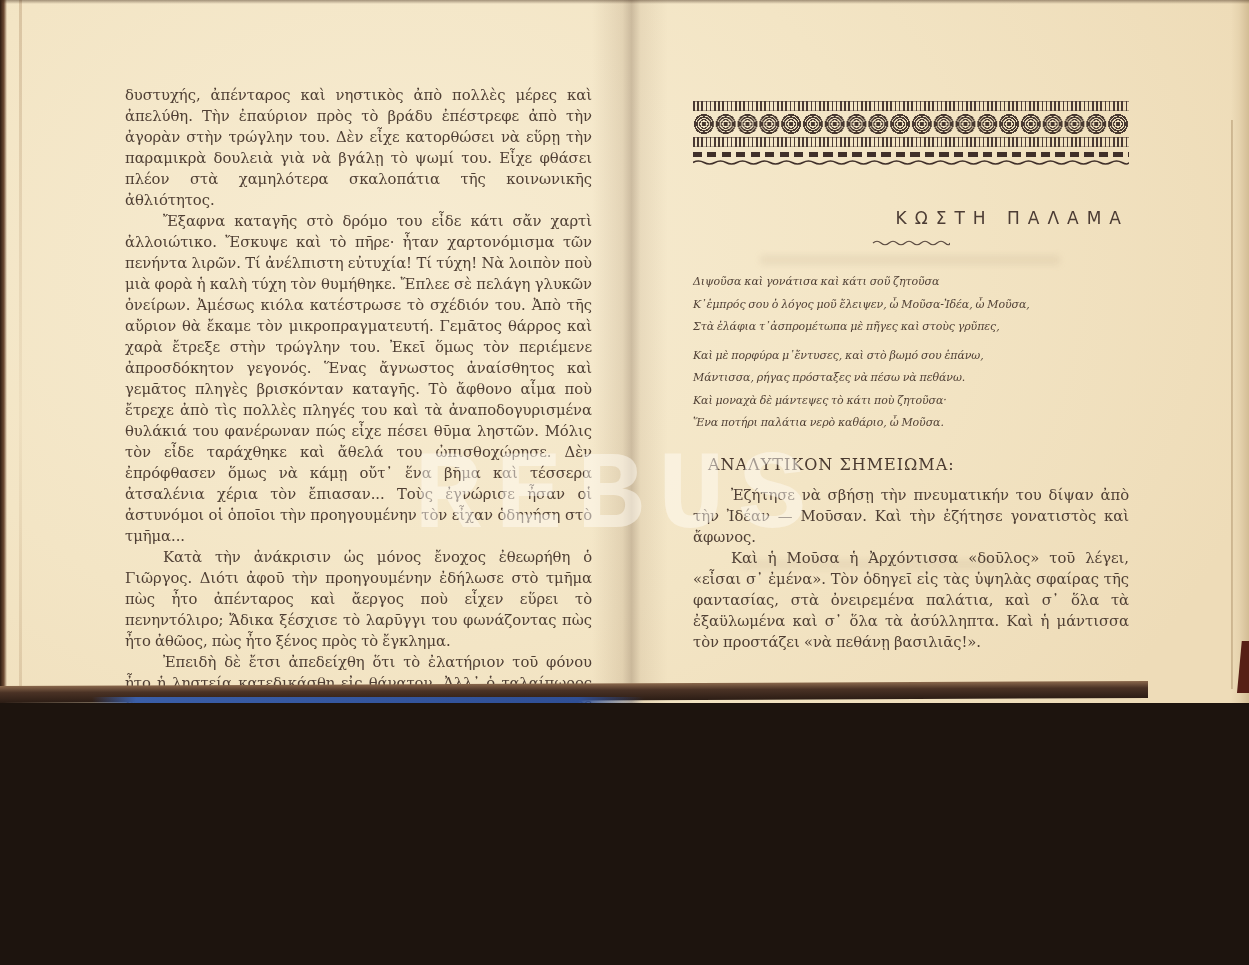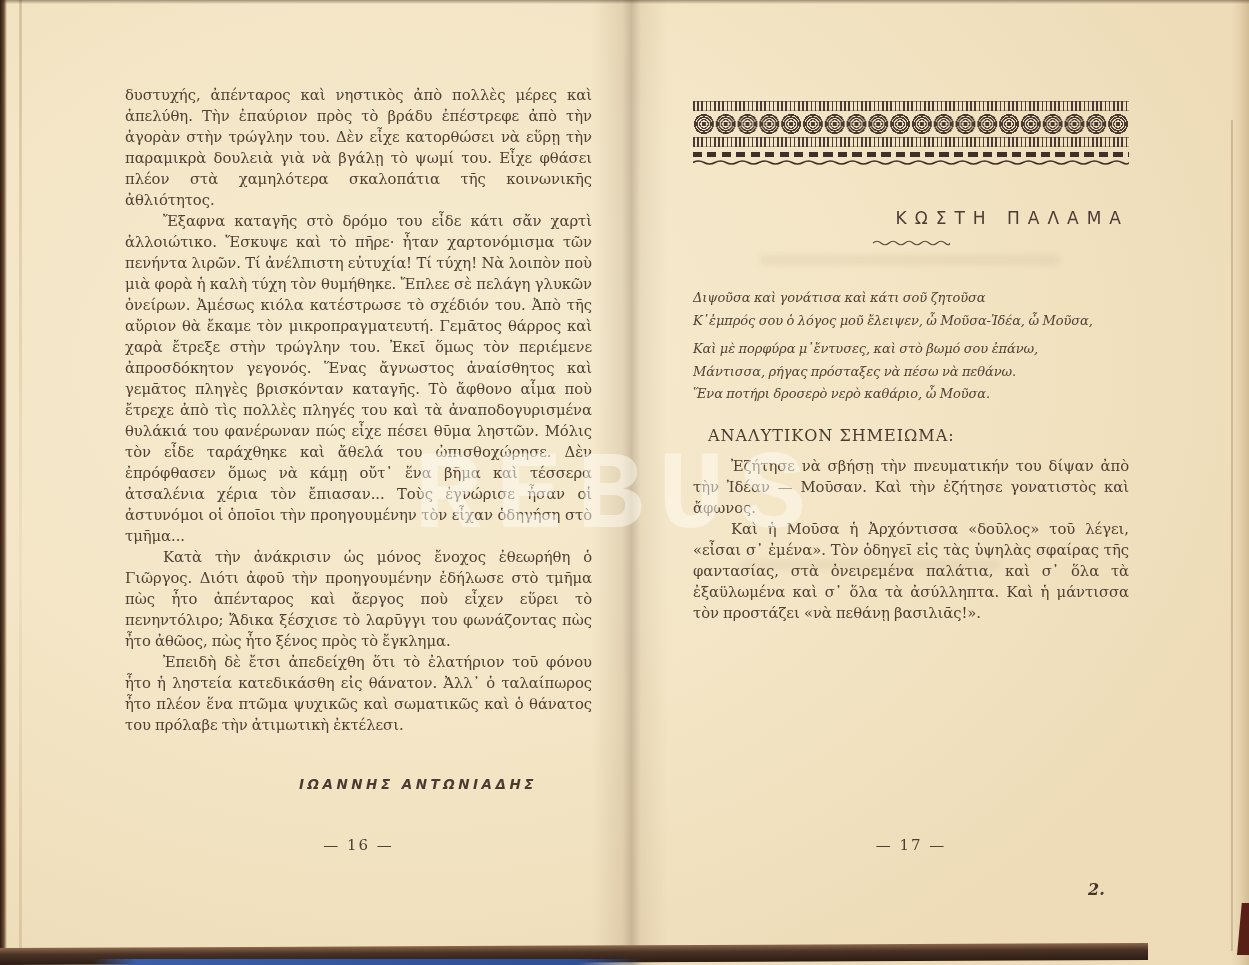--- a/index.html
+++ b/index.html
@@ -1,18 +1,18 @@
 <!DOCTYPE html>
 <html><head>
 <meta charset="utf-8">
 <style>
   html,body{margin:0;padding:0;background:#1d140e;}
   .book{
     position:relative;
-    width:1249px;height:965px;
+    width:1249px;height:703px;
     margin:0 auto;
     overflow:hidden;
     background:
       radial-gradient(ellipse 900px 700px at 32% 38%, #f7ecd2 0%, #f3e5c5 55%, #eedcb8 100%);
     font-family:"DejaVu Serif","Liberation Serif",serif;
     color:#4d3d32;
   }
   
   .edge-left{position:absolute;left:0;top:0;bottom:0;width:7px;
     background:linear-gradient(90deg,#2e1c11 0%,#6e4c34 55%,rgba(110,76,52,0) 100%);z-index:30;}
@@ -72,21 +72,21 @@
       #473830 8.4px 10px, rgba(0,0,0,0) 10px);
     background-size:21.8px 24px;background-repeat:repeat-x;}
   .dashes{height:5px;margin-top:5px;
     background:repeating-linear-gradient(90deg,#40302a 0 9px,rgba(64,48,42,0) 9px 14.5px);}
   .wave{display:block;margin-top:2px;}
   
   .title{margin:42px 0 0 0;text-align:right;
     font-family:"DejaVu Sans","Liberation Sans",sans-serif;
     font-weight:400;font-size:17px;letter-spacing:8px;color:#4c3c34;}
   .squiggle{display:block;margin:10px auto 0 auto;}
-  .poem{margin-top:40px;font-style:italic;font-size:13px;line-height:22.5px;
+  .poem{margin-top:24px;font-style:italic;font-size:11px;line-height:22.5px;
     color:#4f3f34;letter-spacing:-0.1px;word-spacing:-0.5px;}
   .poem .vline{white-space:nowrap;}
   .poem .stanza-gap{margin-top:6px;}
   .section{margin:20px 0 10px 15px;font-weight:400;font-size:16px;letter-spacing:1px;color:#4a3a30;}
 </style>
 </head>
 <body>
 
 <div class="book">
 
@@ -116,23 +116,25 @@
     </div>
 
     <h1 class="title">ΚΩΣΤΗ ΠΑΛΑΜΑ</h1>
     <svg class="squiggle" width="78" height="9" viewBox="0 0 78 9">
       <path d="M1 5 Q 5 1.5 9 5 T 17 5 T 25 5 T 33 5 T 41 5 T 49 5 T 57 5 T 65 5 T 73 5 T 78 5" fill="none" stroke="#5a4a40" stroke-width="1.2"></path>
     </svg>
 
     <div class="poem">
       <div class="vline">Διψοῦσα καὶ γονάτισα καὶ κάτι σοῦ ζητοῦσα</div>
       <div class="vline">Κ᾽ἐμπρός σου ὁ λόγος μοῦ ἔλειψεν, ὦ Μοῦσα-Ἰδέα, ὦ Μοῦσα,</div>
+      <div class="vline">Στὰ ἐλάφια τ᾽ἀσπρομέτωπα μὲ πῆγες καὶ στοὺς γρῦπες,</div>
       <div class="vline stanza-gap">Καὶ μὲ πορφύρα μ᾽ἔντυσες, καὶ στὸ βωμό σου ἐπάνω,</div>
       <div class="vline">Μάντισσα, ρήγας πρόσταξες νὰ πέσω νὰ πεθάνω.</div>
-      <div class="vline">Ἕνα ποτήρι δροσερὸ νερὸ καθάριο, ὦ Μοῦσα.</div>
+      <div class="vline">Καὶ μοναχὰ δὲ μάντεψες τὸ κάτι ποὺ ζητοῦσα·</div>
+      <div class="vline">Ἕνα ποτήρι παλάτια νερὸ καθάριο, ὦ Μοῦσα.</div>
     </div>
 
     <h2 class="section">ΑΝΑΛΥΤΙΚΟΝ ΣΗΜΕΙΩΜΑ:</h2>
 
     <div class="body-text">
       <p>Ἐζήτησε νὰ σβήσῃ τὴν πνευματικήν του δίψαν ἀπὸ τὴν Ἰδέαν — Μοῦσαν. Καὶ τὴν ἐζήτησε γονατιστὸς καὶ ἄφωνος.</p>
       <p>Καὶ ἡ Μοῦσα ἡ Ἀρχόντισσα «δοῦλος» τοῦ λέγει, «εἶσαι σ᾽ ἐμένα». Τὸν ὁδηγεῖ εἰς τὰς ὑψηλὰς σφαίρας τῆς φαντασίας, στὰ ὀνειρεμένα παλάτια, καὶ σ᾽ ὅλα τὰ ἐξαϋλωμένα καὶ σ᾽ ὅλα τὰ ἀσύλληπτα. Καὶ ἡ μάντισσα τὸν προστάζει «νὰ πεθάνῃ βασιλιᾶς!».</p>
     </div>
 
     <div class="pagenum">— 17 —</div>

